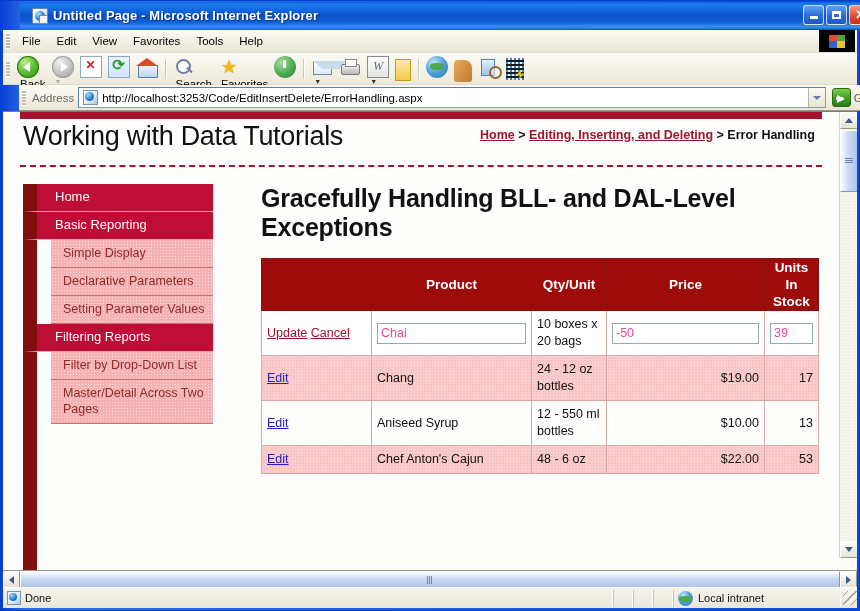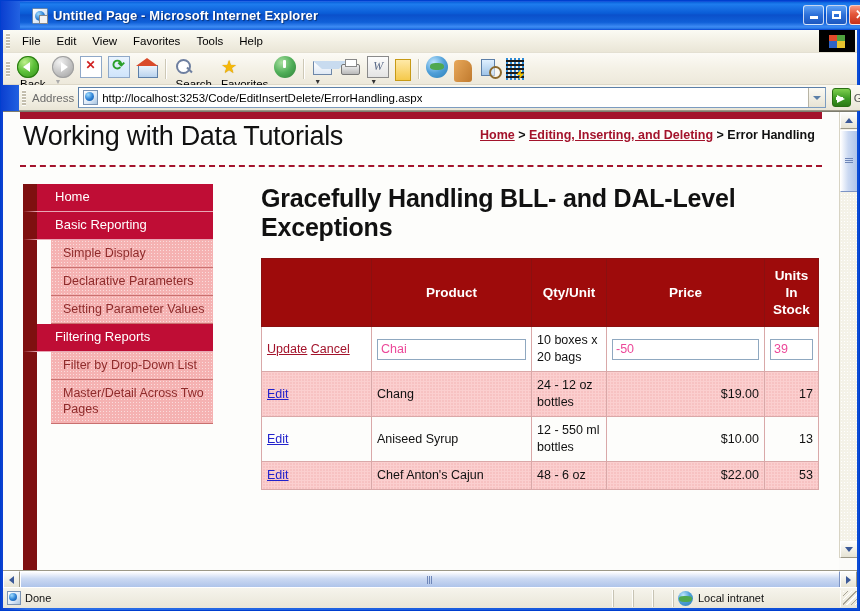--- a/index.html
+++ b/index.html
@@ -271,21 +271,21 @@
   #error-msg {
     margin-top:14px; color:#FF0000; font-size:21px; line-height:24px;
     font-weight:bold; font-style:italic; letter-spacing:-.2px;
   }
 
   
   #grid { margin-top:16px; border-collapse:collapse; width:557px;
           border:1px solid #8A1010; table-layout:fixed; }
   #grid th {
     background:#9E0B0B; color:#fff; font-size:13.5px; font-weight:bold;
-    padding:8px 5px; text-align:center; vertical-align:middle;
+    padding:0 5px; text-align:center; vertical-align:middle;
     border:1px solid #8A1010; line-height:17px;
   }
   #grid td {
     font-size:12.5px; color:#111; padding:5px 5px;
     border:1px solid #D9A8A8; vertical-align:middle; line-height:17px;
   }
   #grid tr.alt td {
     background:#FBCFCF;
     background-image: radial-gradient(circle, rgba(214,90,90,.45) 0.6px, transparent 0.7px);
     background-size: 3px 3px;

